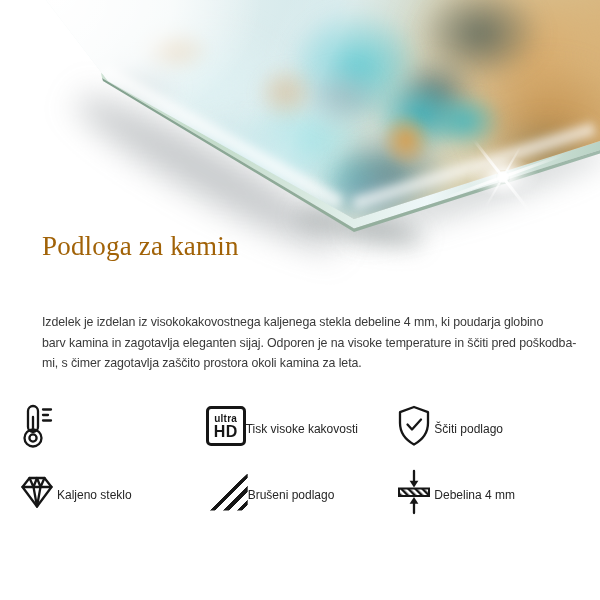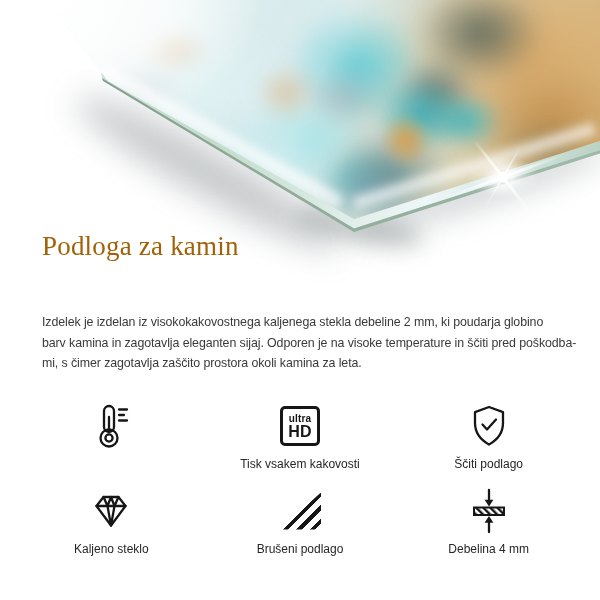--- a/index.html
+++ b/index.html
@@ -112,21 +112,21 @@
     position:absolute;left:42px;top:312px;
     font-size:12.4px;line-height:20.5px;color:#3a3a3a;letter-spacing:-0.1px;
   }
   .para-line{white-space:nowrap;}
 
   
   .features{
     position:absolute;left:17px;top:400px;width:566px;
     display:grid;grid-template-columns:repeat(3,1fr);row-gap:14px;
   }
-  .feature{display:flex;flex-direction:column;align-items:center;}
+  .feature{display:flex;flex-direction:row;align-items:center;}
   .icon-wrap{height:52px;display:flex;align-items:center;justify-content:center;}
   .feature-label{margin-top:5px;font-size:12px;line-height:14px;color:#262626;}
 
   .icon-stroke{stroke:#161616;fill:none;stroke-width:2.3;stroke-linecap:round;stroke-linejoin:round;}
   .icon-fill{fill:#161616;}
 
   .uhd-box{
     width:40px;height:40px;border:3px solid #161616;border-radius:5px;
     display:flex;flex-direction:column;align-items:center;justify-content:center;
     color:#161616;box-sizing:border-box;
@@ -184,21 +184,21 @@
     <div class="ray ray3"></div>
     <div class="core"></div>
   </div>
 </div>
 
 <h1 class="heading" style="margin:0;font-weight:400;">
   <div>Podloga za kamin</div>
 </h1>
 
 <div class="para">
-  <div class="para-line">Izdelek je izdelan iz visokokakovostnega kaljenega stekla debeline 2 mm, ki poudarja globino</div>
+  <div class="para-line">Izdelek je izdelan iz visokokakovostnega kaljenega stekla debeline 4 mm, ki poudarja globino</div>
   <div class="para-line">barv kamina in zagotavlja eleganten sijaj. Odporen je na visoke temperature in ščiti pred poškodba-</div>
   <div class="para-line">mi, s čimer zagotavlja zaščito prostora okoli kamina za leta.</div>
 </div>
 
 <div class="features">
 
   <div class="feature">
     <div class="icon-wrap">
       <svg width="36" height="46" viewBox="0 0 36 46">
         <rect class="icon-stroke" x="11" y="3" width="10" height="26" rx="5"></rect>
@@ -212,21 +212,21 @@
     </div>
   </div>
 
   <div class="feature">
     <div class="icon-wrap">
       <div class="uhd-box">
         <div class="uhd-top">ultra</div>
         <div class="uhd-bottom">HD</div>
       </div>
     </div>
-    <div class="feature-label">Tisk vsakem kakovosti</div>
+    <div class="feature-label">Tisk visoke kakovosti</div>
   </div>
 
   <div class="feature">
     <div class="icon-wrap">
       <svg width="40" height="44" viewBox="0 0 40 44">
         <path class="icon-stroke" d="M20 3 L34 8.2 V19 C34 28.6 28.4 35.8 20 40.5 C11.6 35.8 6 28.6 6 19 V8.2 Z"></path>
         <path class="icon-stroke" d="M13.5 20.5 L18 25.5 L27 15.5"></path>
       </svg>
     </div>
     <div class="feature-label">Ščiti podlago</div>

